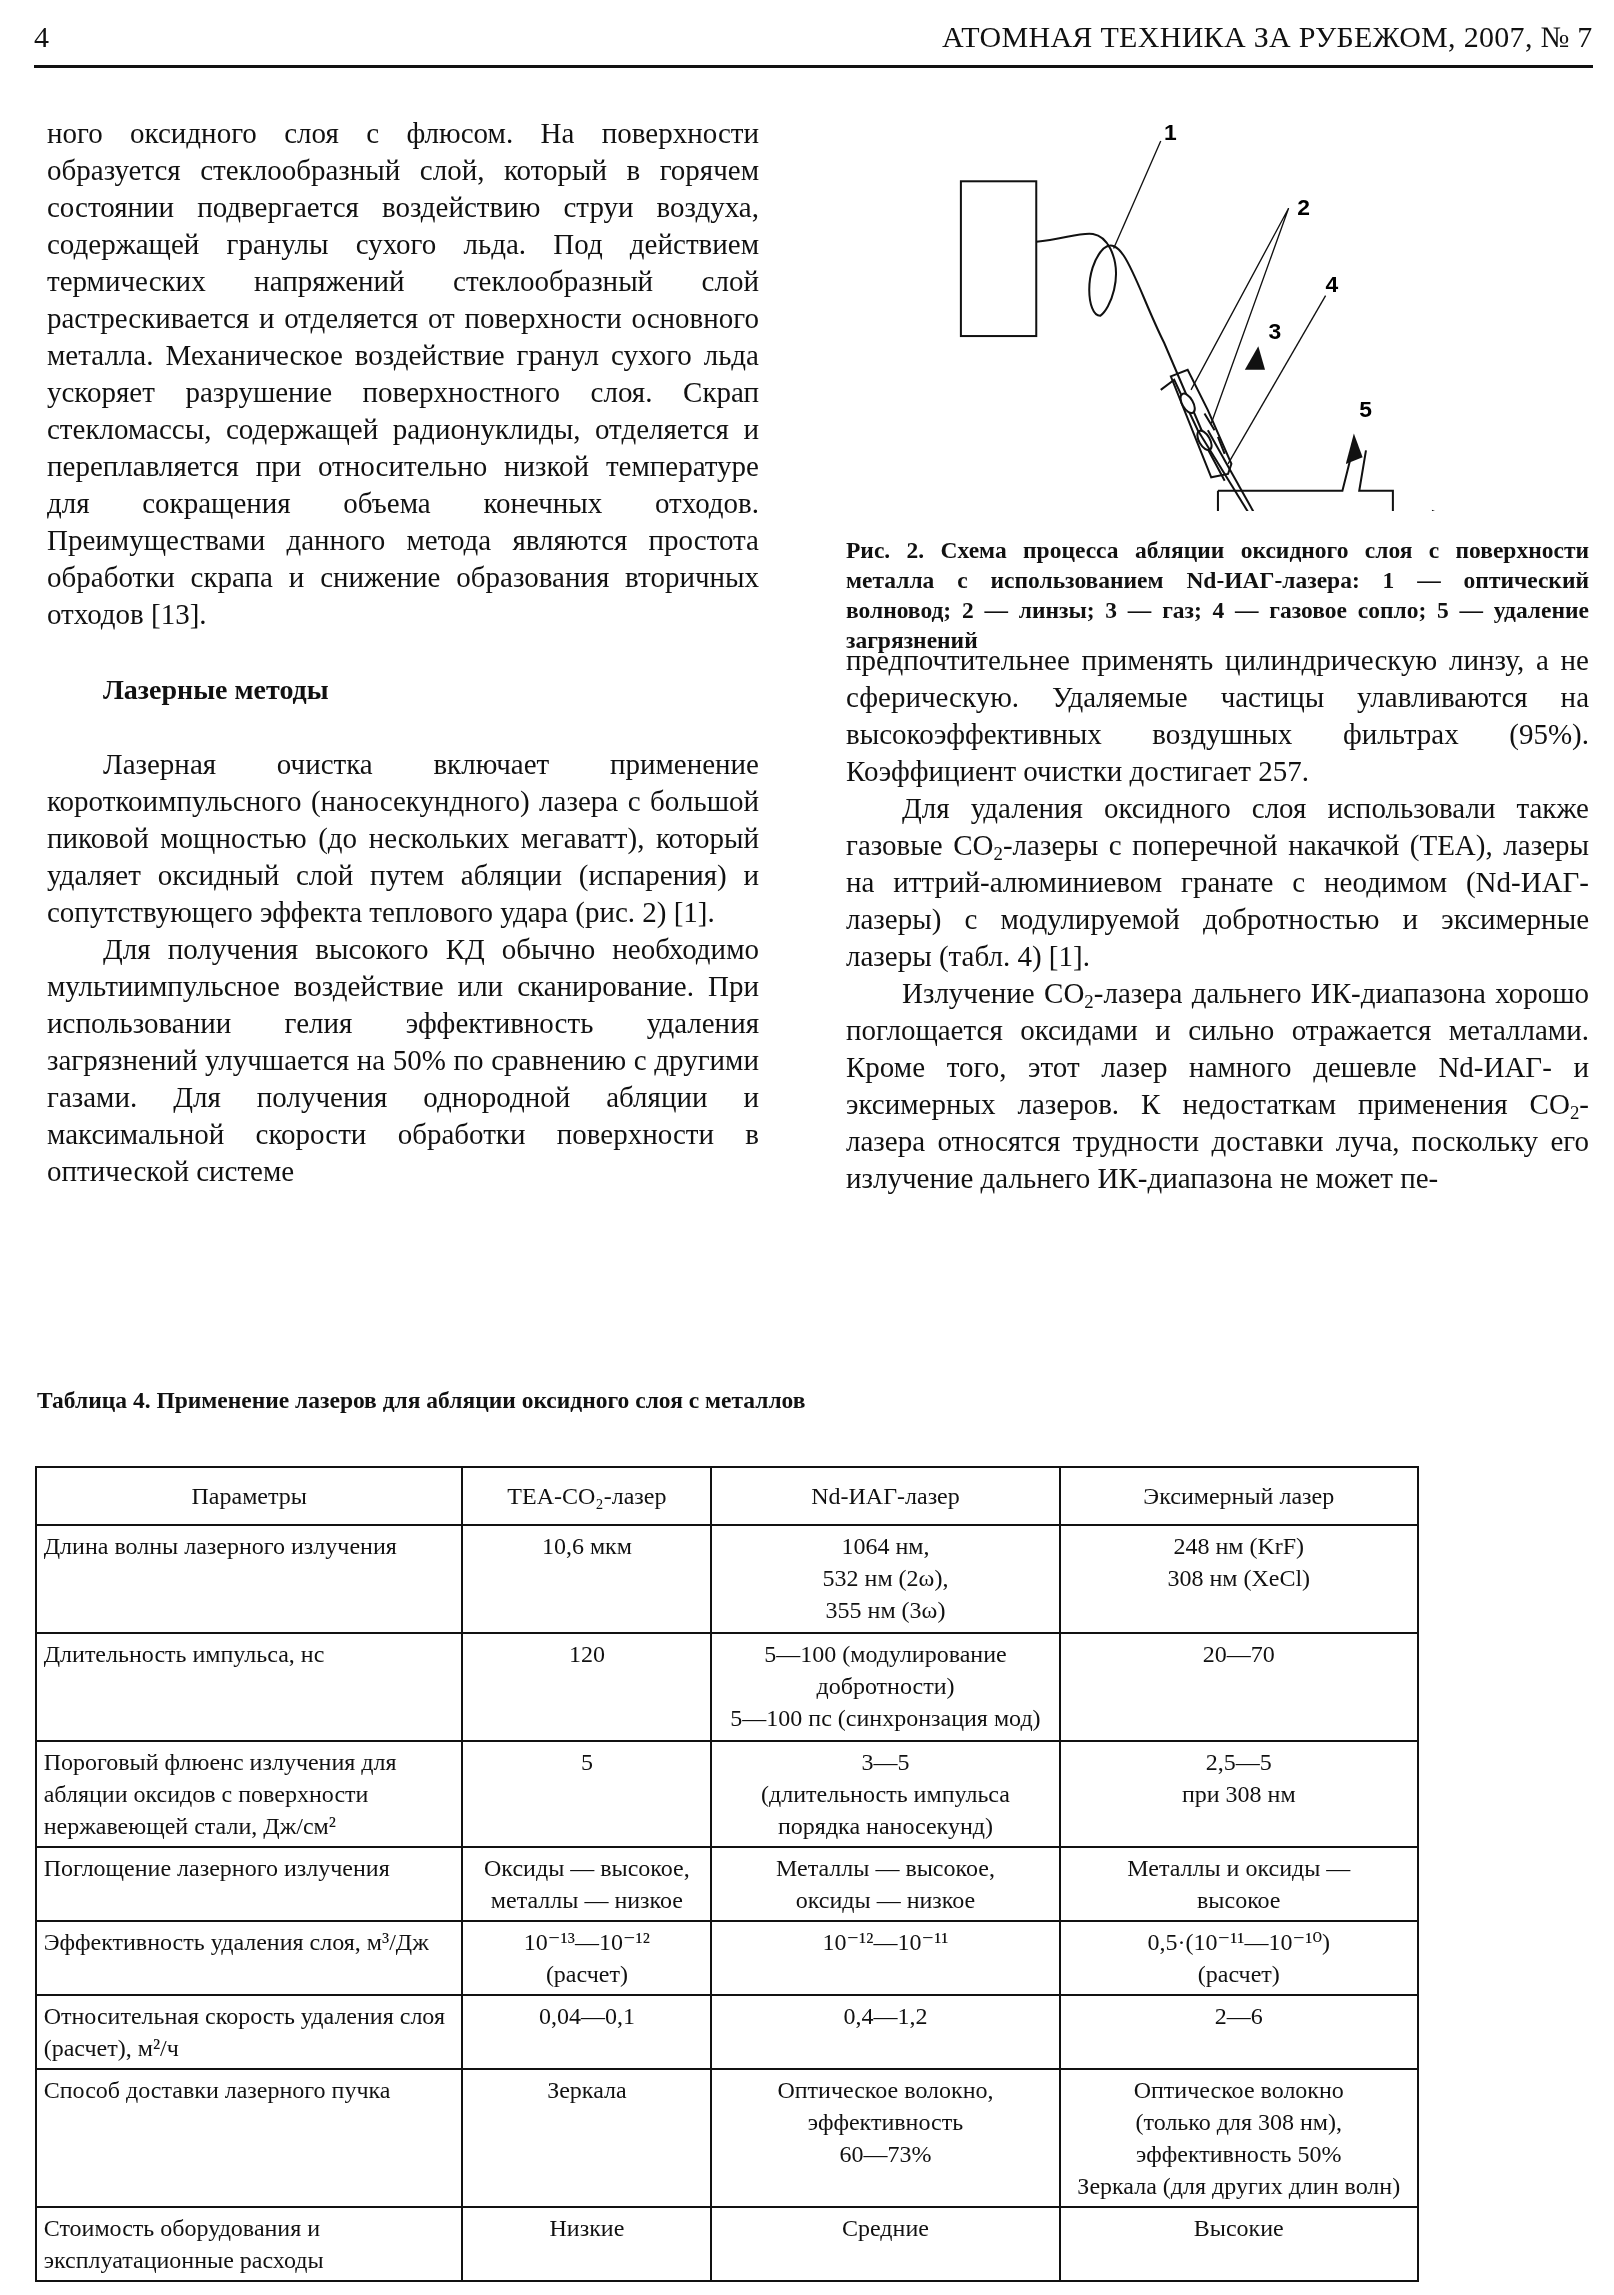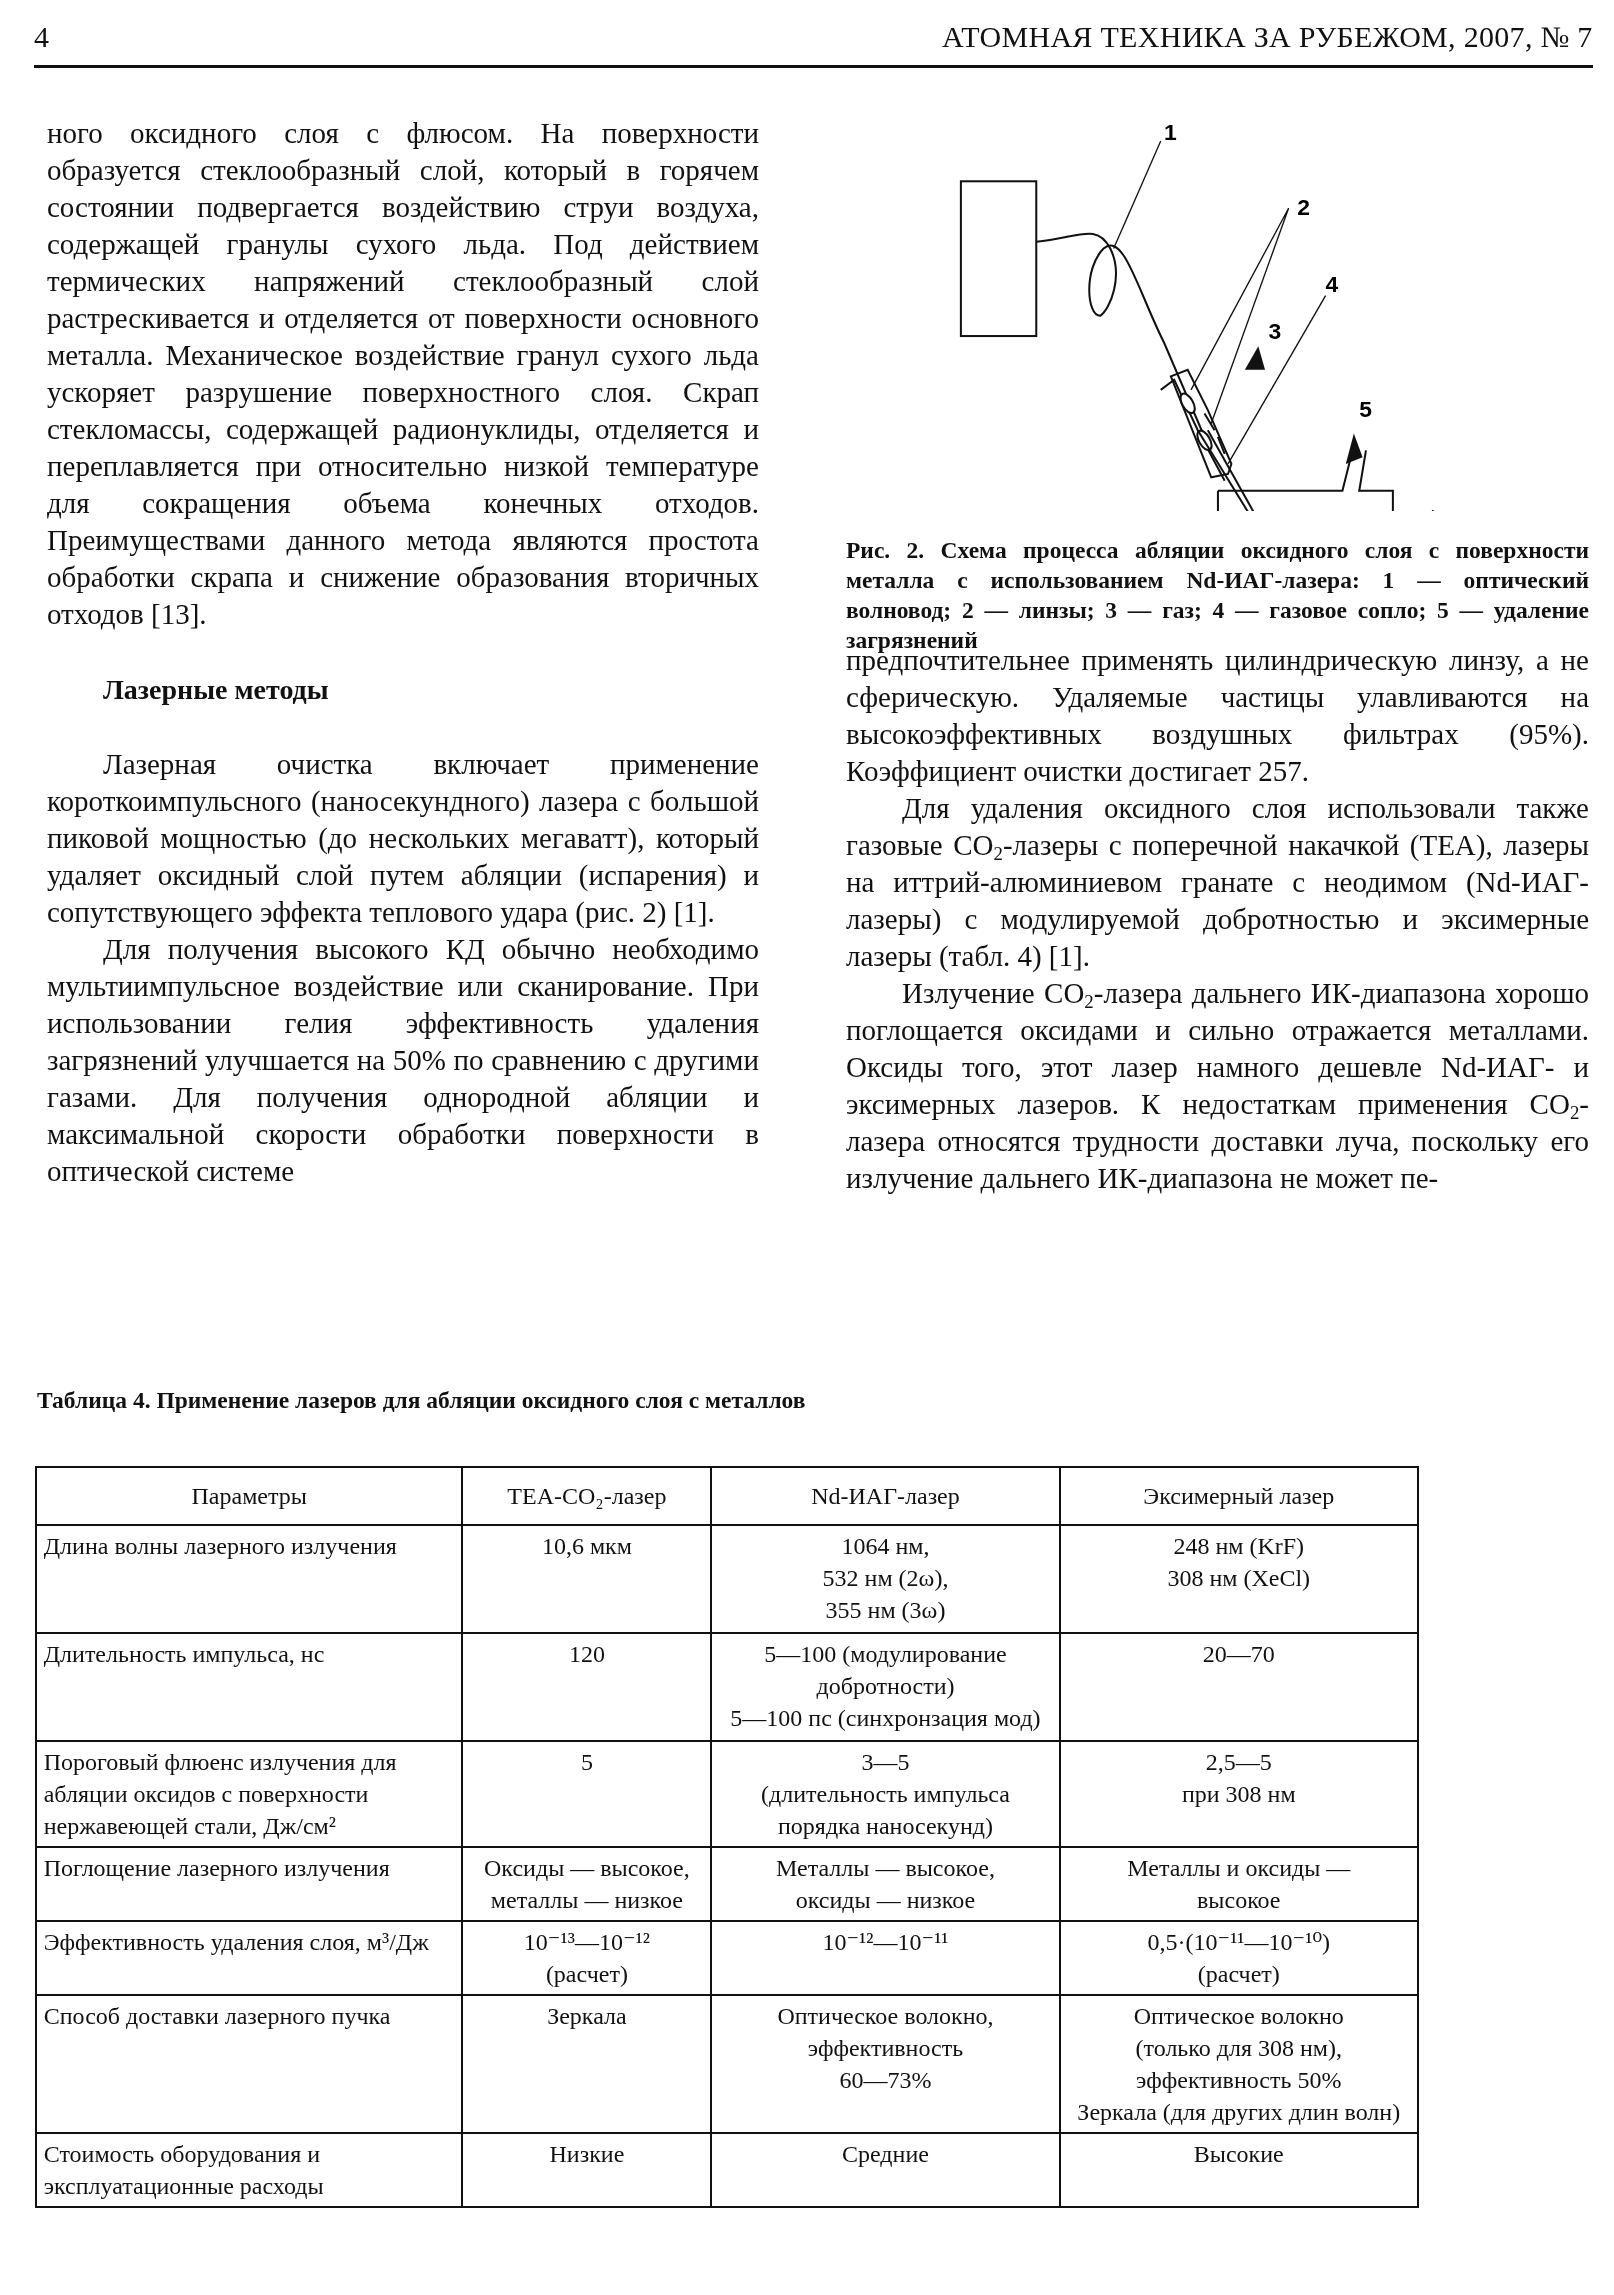--- a/index.html
+++ b/index.html
@@ -70,21 +70,21 @@
   <text x="485" y="335" font-size="34" font-weight="bold" font-family="Liberation Sans, sans-serif">3</text>
   <text x="570" y="265" font-size="34" font-weight="bold" font-family="Liberation Sans, sans-serif">4</text>
   <text x="620" y="450" font-size="34" font-weight="bold" font-family="Liberation Sans, sans-serif">5</text>
 </svg>
 
 <div class="caption">Рис. 2. Схема процесса абляции оксидного слоя с поверхности металла с использованием Nd-ИАГ-лазера: 1 — оптический волновод; 2 — линзы; 3 — газ; 4 — газовое сопло; 5 — удаление загрязнений</div>
 
 <div class="col right">
   <p>предпочтительнее применять цилиндрическую линзу, а не сферическую. Удаляемые частицы улавливаются на высокоэффективных воздушных фильтрах (95%). Коэффициент очистки достигает 257.</p>
   <p class="ind"><span>Для удаления оксидного слоя использовали также газовые CO</span><sub>2</sub><span>-лазеры с поперечной накачкой (TEA), лазеры на иттрий-алюминиевом гранате с неодимом (Nd-ИАГ-лазеры) с модулируемой добротностью и эксимерные лазеры (табл. 4) [1].</span></p>
-  <p class="ind"><span>Излучение CO</span><sub>2</sub><span>-лазера дальнего ИК-диапазона хорошо поглощается оксидами и сильно отражается металлами. Оксиды того, этот лазер намного дешевле Nd-ИАГ- и эксимерных лазеров. К недостаткам применения CO</span><sub>2</sub><span>-лазера относятся трудности доставки луча, поскольку его излучение дальнего ИК-диапазона не может пе-</span></p>
+  <p class="ind"><span>Излучение CO</span><sub>2</sub><span>-лазера дальнего ИК-диапазона хорошо поглощается оксидами и сильно отражается металлами. Кроме того, этот лазер намного дешевле Nd-ИАГ- и эксимерных лазеров. К недостаткам применения CO</span><sub>2</sub><span>-лазера относятся трудности доставки луча, поскольку его излучение дальнего ИК-диапазона не может пе-</span></p>
 </div>
 
 <div class="tbl-title">Таблица 4. Применение лазеров для абляции оксидного слоя с металлов</div>
 
 <table>
   <colgroup>
       <col class="c0">
       <col class="c1">
       <col class="c2">
       <col class="c3">
@@ -132,20 +132,26 @@
 высокое</td>
       </tr>
       <tr style="height: 74px;">
         <td style="white-space: pre-line;">Эффективность удаления слоя, м³/Дж</td>
         <td class="c" style="white-space: pre-line;">10⁻¹³—10⁻¹²
 (расчет)</td>
         <td class="c" style="white-space: pre-line;">10⁻¹²—10⁻¹¹</td>
         <td class="c" style="white-space: pre-line;">0,5·(10⁻¹¹—10⁻¹⁰)
 (расчет)</td>
       </tr>
+      <tr style="height: 67px;">
+        <td style="white-space: pre-line;">Относительная скорость удаления слоя (расчет), м²/ч</td>
+        <td class="c" style="white-space: pre-line;">0,04—0,1</td>
+        <td class="c" style="white-space: pre-line;">0,4—1,2</td>
+        <td class="c" style="white-space: pre-line;">2—6</td>
+      </tr>
       <tr style="height: 135px;">
         <td style="white-space: pre-line;">Способ доставки лазерного пучка</td>
         <td class="c" style="white-space: pre-line;">Зеркала</td>
         <td class="c" style="white-space: pre-line;">Оптическое волокно,
 эффективность
 60—73%</td>
         <td class="c" style="white-space: pre-line;">Оптическое волокно
 (только для 308 нм),
 эффективность 50%
 Зеркала (для других длин волн)</td>

